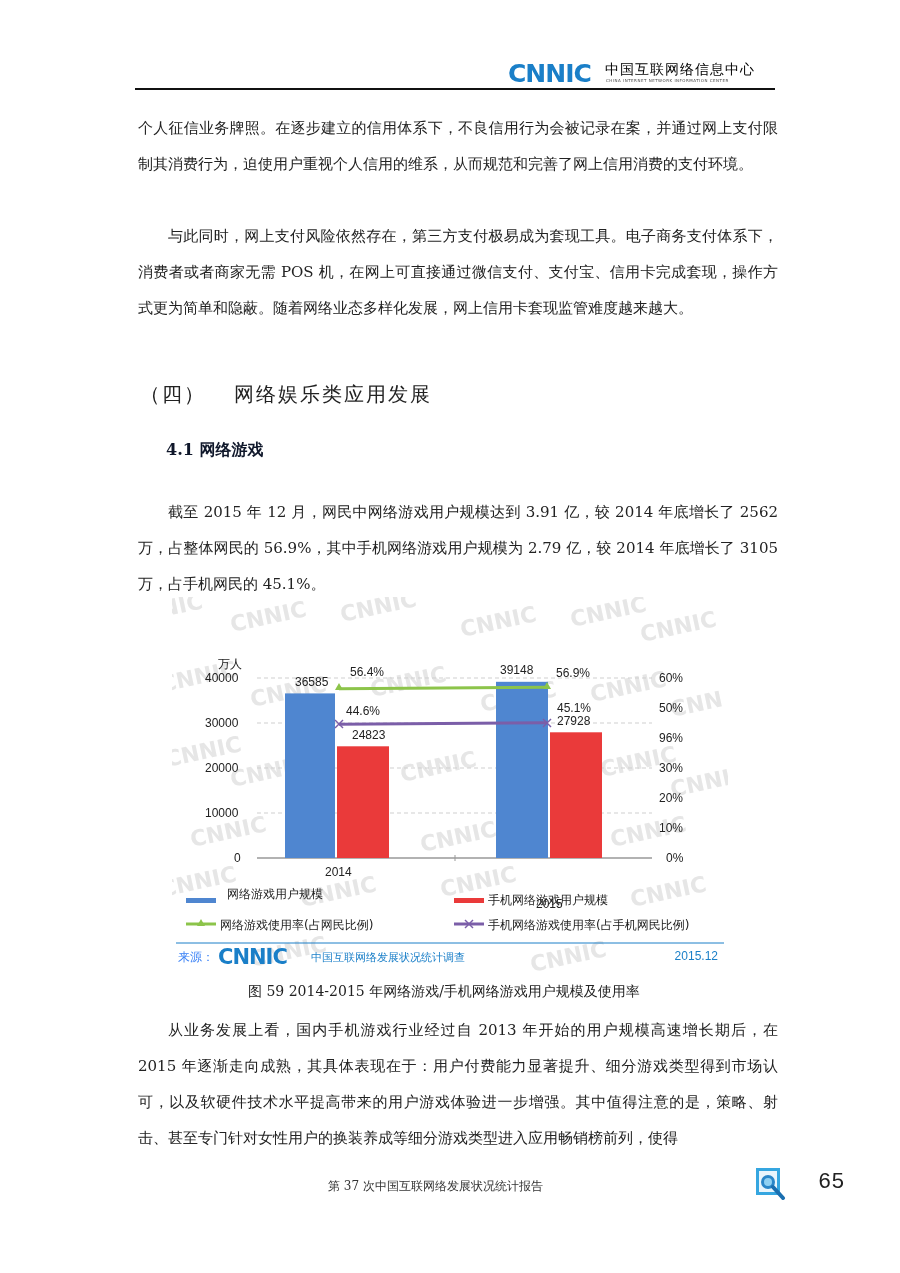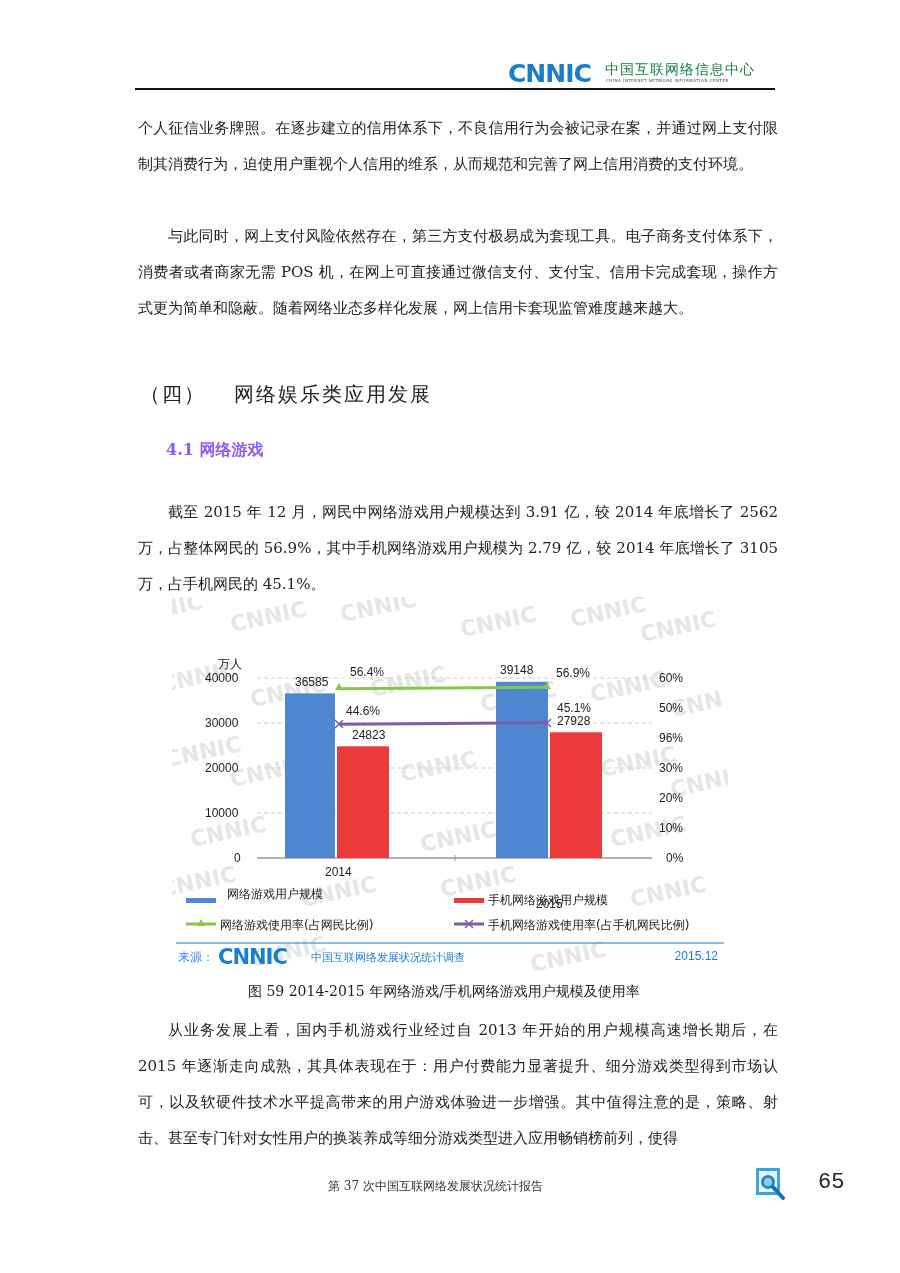--- a/index.html
+++ b/index.html
@@ -4,33 +4,33 @@
 <style>
   html, body { margin: 0; padding: 0; background: #ffffff; }
   body { width: 900px; height: 1273px; position: relative; overflow: hidden;
          font-family: "DejaVu Serif", "Liberation Serif", serif; color: #222; }
   .abs { position: absolute; }
 
   
   .hdr-rule { left: 135px; top: 88px; width: 640px; height: 2px; background: #111; }
   .hdr-logo { left: 508px; top: 61px; font-family: "DejaVu Sans", sans-serif; font-weight: bold;
               font-size: 25px; letter-spacing: -1px; color: #1a7fc8; line-height: 1; }
-  .hdr-cn { left: 605px; top: 62px; font-size: 14px; color: #15803d; letter-spacing: 1px; line-height: 1; }
+  .hdr-cn { left: 605px; top: 62px; font-size: 14px; color: #000000; letter-spacing: 1px; line-height: 1; }
   .hdr-en { left: 606px; top: 79px; font-family: "DejaVu Sans", sans-serif; font-size: 4px;
             letter-spacing: 0.5px; color: #444; line-height: 1; }
 
   
   .para { left: 138px; width: 640px; font-size: 15px; line-height: 36px; text-align: justify;
           color: #222; }
   .para p { margin: 0; }
   .indent { text-indent: 30px; }
 
   .sec-head { left: 140px; top: 381px; font-size: 20px; color: #222; letter-spacing: 2px; }
   .sec-head .num { display: inline-block; width: 94px; }
-  .sub-head { left: 166px; top: 440px; font-size: 16px; font-weight: bold; color: #8b5cf6; }
+  .sub-head { left: 166px; top: 440px; font-size: 16px; font-weight: bold; color: #0f172a; }
 
   
   .chart { left: 172px; top: 597px; width: 556px; height: 378px; background: #fff; overflow: hidden; }
   .chart svg { position: absolute; left: 0; top: 0; }
   .chart-title { position: absolute; left: 0; width: 556px; text-align: center;
                  font-family: "DejaVu Sans", sans-serif; font-weight: bold; font-size: 15px;
                  color: #111; }
   .ctext { position: absolute; font-family: "Liberation Sans", sans-serif; font-size: 12px; color: #222; white-space: nowrap; }
   .legend-item { position: absolute; font-family: "DejaVu Sans", sans-serif; font-size: 12px; color: #222; white-space: nowrap; }
   .source-row { position: absolute; left: 4px; top: 349px; width: 548px; height: 22px; }

